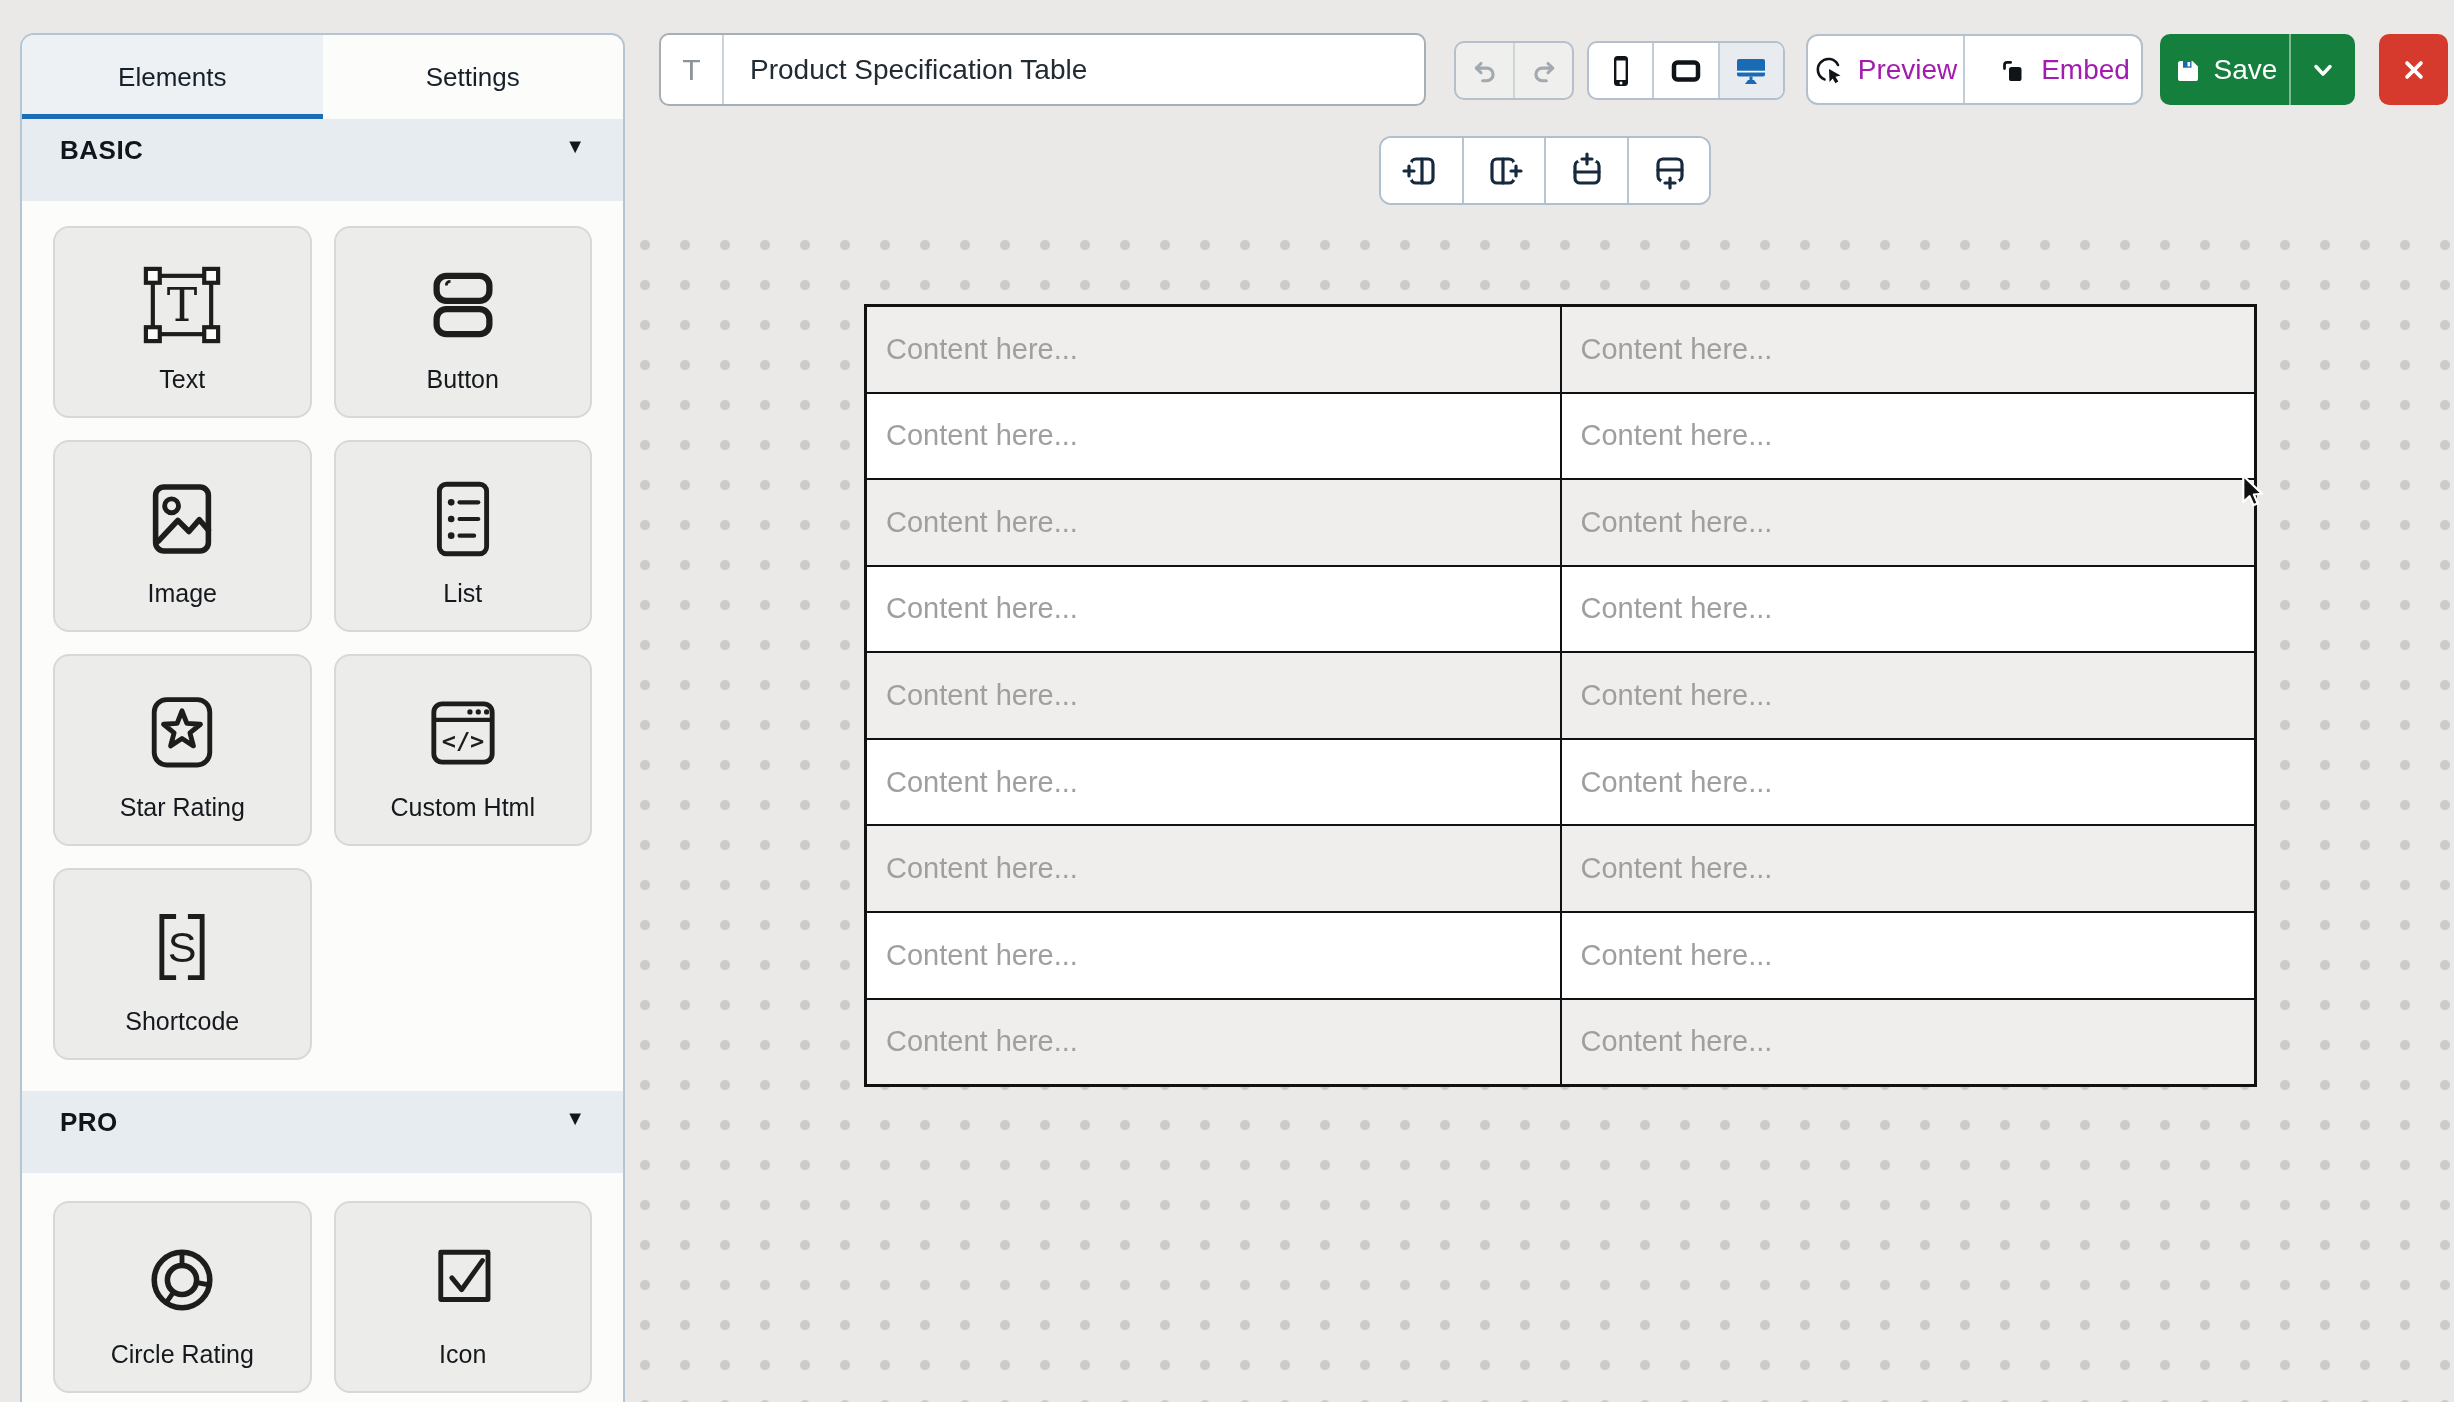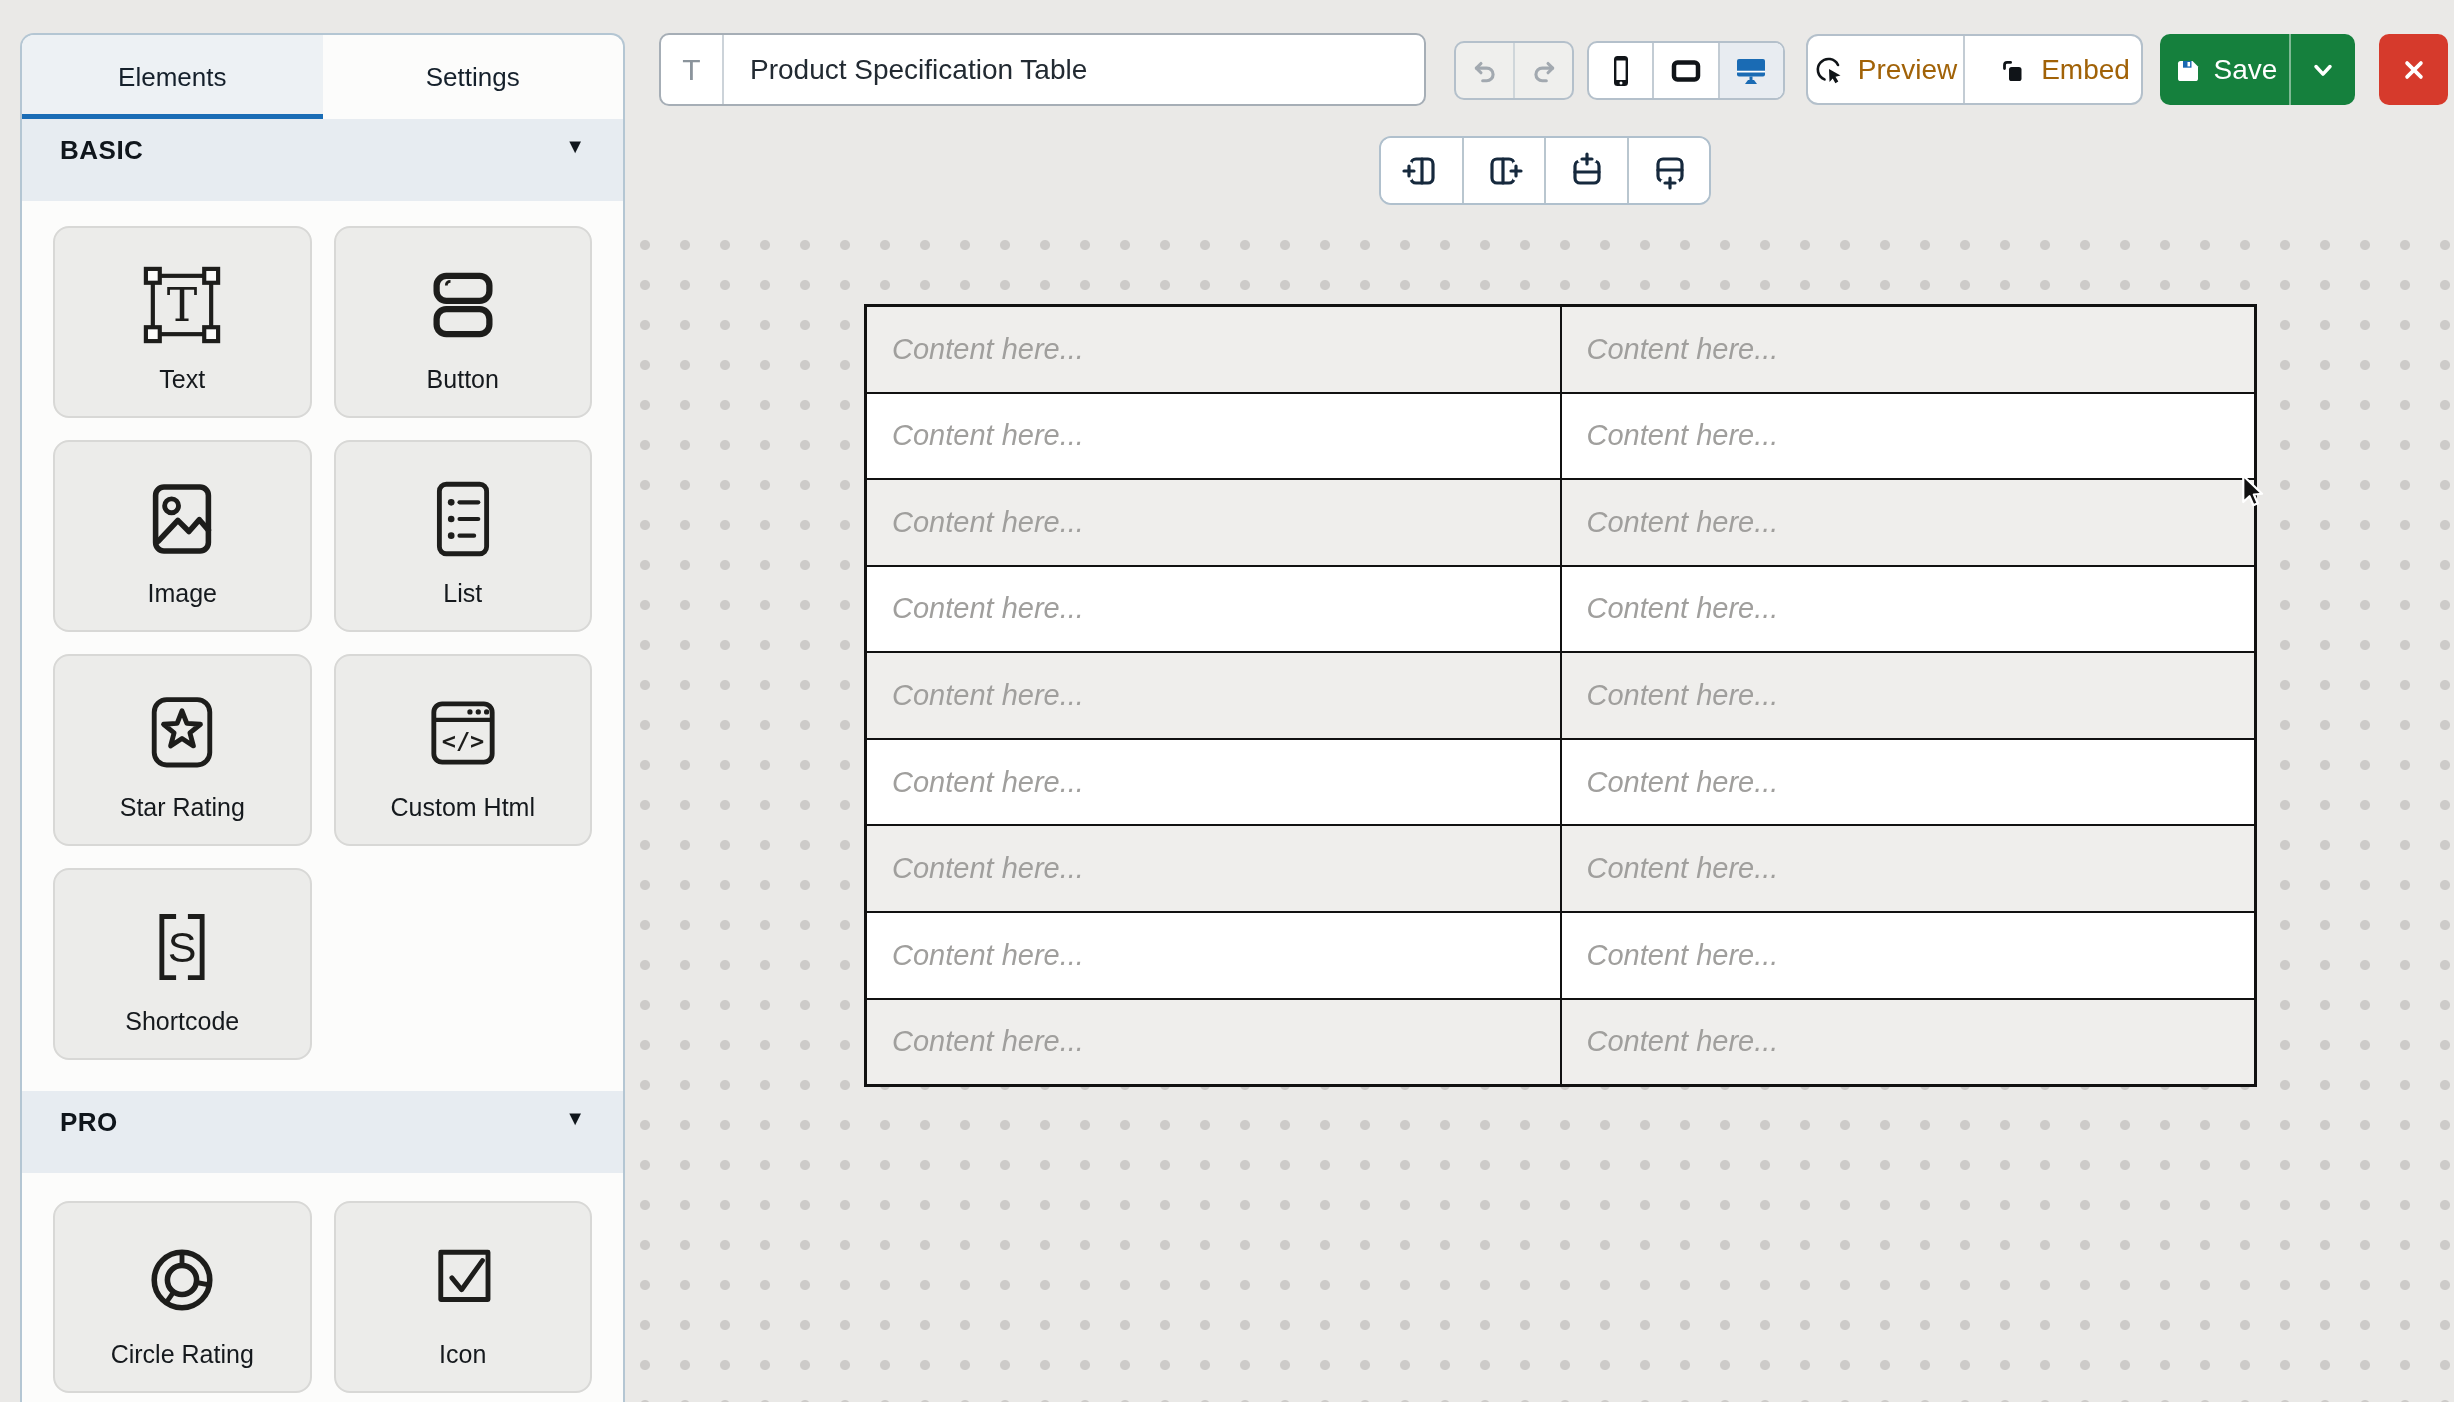--- a/index.html
+++ b/index.html
@@ -76,21 +76,21 @@
   .undo-redo { left:1454px; top:41px; width:120px; height:59px; background:#efefed; }
   .undo-redo .seg { flex:1; display:flex; align-items:center; justify-content:center; }
   .undo-redo .seg + .seg { border-left:2px solid #cfd6da; }
   .devices { left:1587px; top:41px; width:198px; height:59px; }
   .devices .seg { flex:1; display:flex; align-items:center; justify-content:center; }
   .devices .seg + .seg { border-left:2px solid #c3ccd4; }
   .devices .seg.active { background:#e8ecf1; }
   .preview-embed { left:1806px; top:34px; width:337px; height:71px; border-radius:12px; }
   .pe-btn {
     flex:1; display:flex; align-items:center; justify-content:center; gap:14px;
-    font-size:28px; font-weight:500; color:#a16207; cursor:pointer;
+    font-size:28px; font-weight:500; color:#a21caf; cursor:pointer;
   }
   .pe-btn + .pe-btn { border-left:2px solid #c3ccd4;padding-left:21px; }
   .save-group {
     position:absolute; left:2160px; top:34px; width:195px; height:71px;
     background:#15803d; border-radius:10px; display:flex; overflow:hidden; color:#fff;
   }
   .save-main {
     flex:1; display:flex; align-items:center; justify-content:center; gap:12px;
     font-size:28px; font-weight:500; cursor:pointer;
   }
@@ -115,22 +115,22 @@
 
   
   .build-table {
     position:absolute; left:864px; top:304px; width:1393px; height:783px;
     border:3px solid #111; display:flex; flex-direction:column; background:#fff;
   }
   .t-row { flex:1; display:flex; }
   .t-row + .t-row { border-top:2.5px solid #111; }
   .t-row.striped { background:#efeeec; }
   .t-cell {
-    flex:1; display:flex; align-items:center; padding-left:25px;
-    font-size:29px; font-style:italic; color:#a09f9d; cursor:text;
+    flex:1; display:flex; align-items:center; padding-left:19px;
+    font-size:29px; color:#a09f9d; cursor:text;
   }
   .t-cell + .t-cell { border-left:2.5px solid #111; }
 
   .mouse-cursor { position:absolute; left:2237px; top:473px; pointer-events:none; }
 </style>
 </head>
 <body>
 
 <div class="canvas-dots"></div>
 

